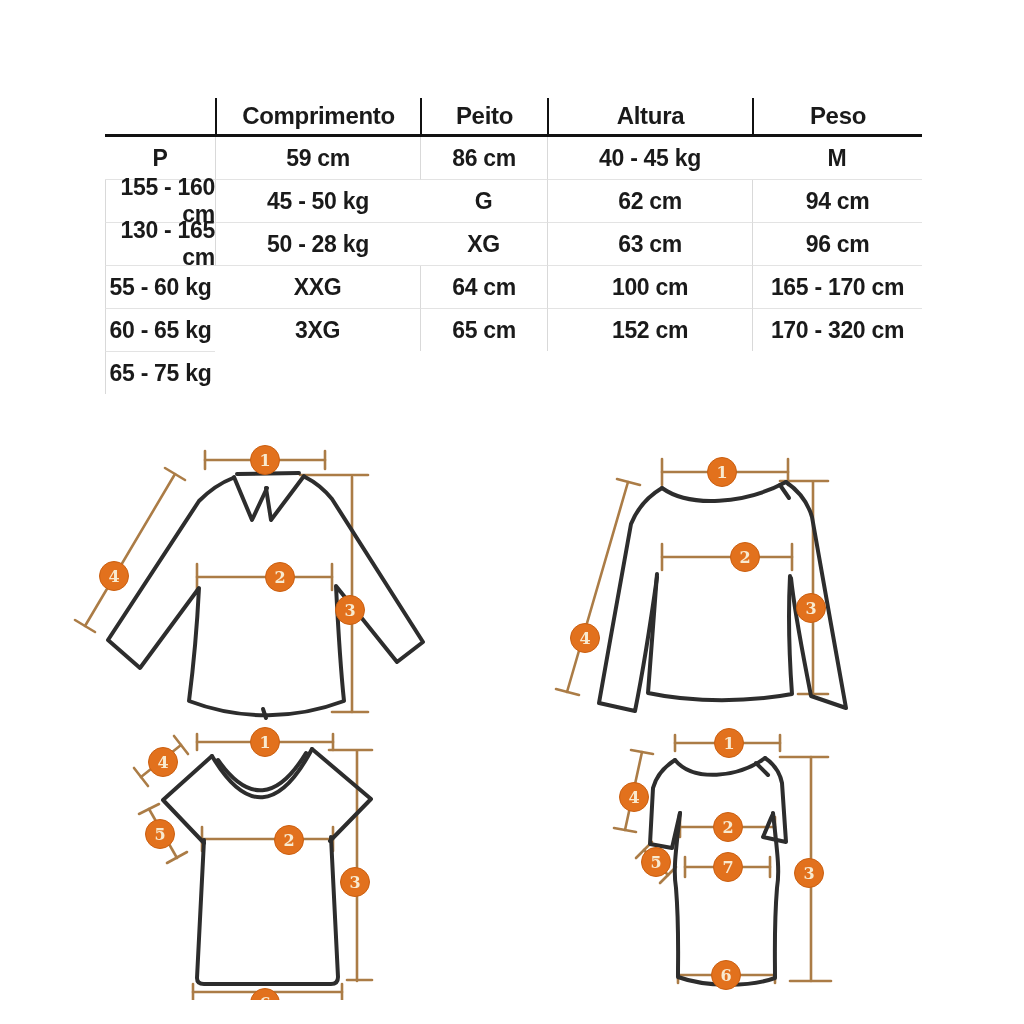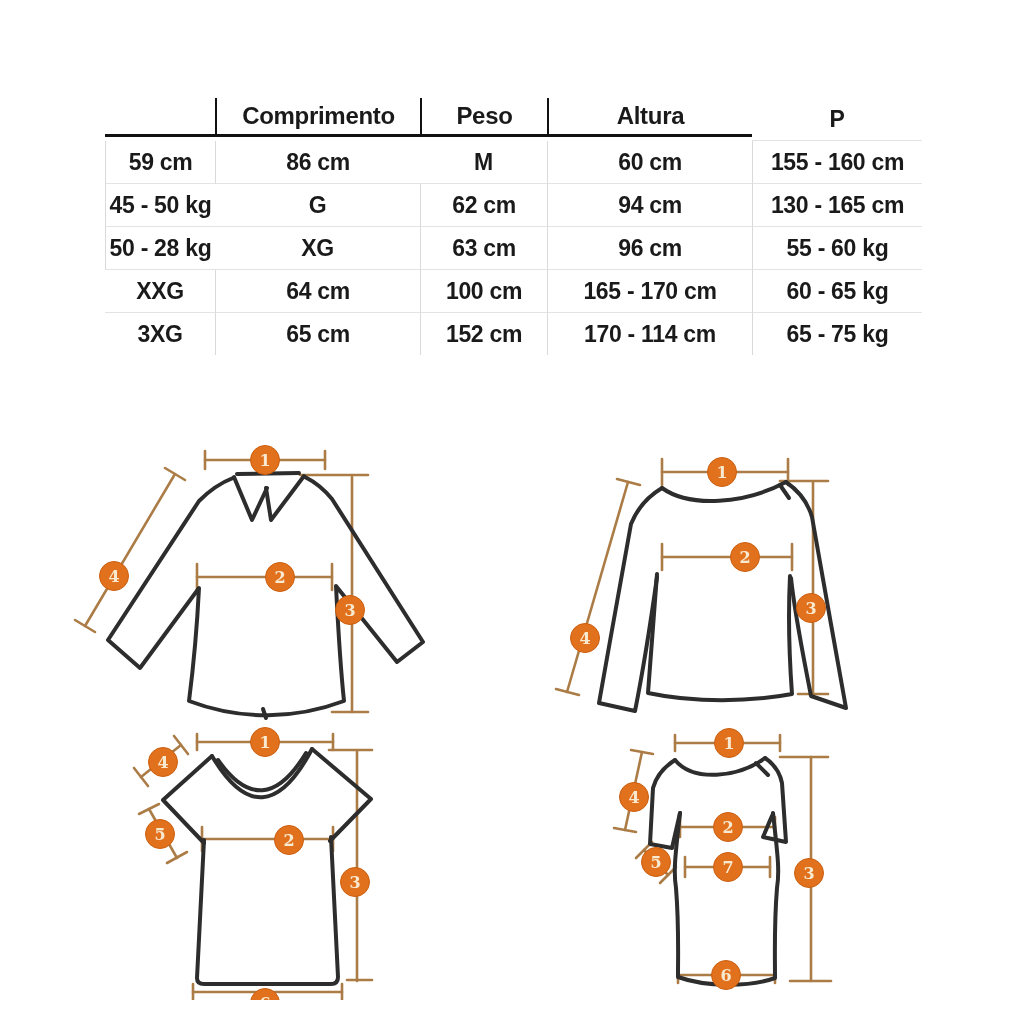--- a/index.html
+++ b/index.html
@@ -28,48 +28,49 @@
           transform:translate(-50%,-50%);}
 </style>
 </head>
 <body>
 
 <div class="page">
 
   <div class="size-table">
     <div class="cell th"></div>
     <div class="cell th vline-dark">Comprimento</div>
+    <div class="cell th vline-dark">Peito</div>
+    <div class="cell th vline-dark">Altura</div>
     <div class="cell th vline-dark">Peso</div>
-    <div class="cell th vline-dark">Altura</div>
 
   <div class="cell hline">P</div>
       <div class="cell vline hline">59 cm</div>
       <div class="cell vline hline">86 cm</div>
+      <div class="cell vline hline">40 - 45 kg</div>
       <div class="cell hline">M</div>
-      <div class="cell vline hline">60 cm</div>
       <div class="cell vline hline">155 - 160 cm</div>
       <div class="cell vline hline">45 - 50 kg</div>
       <div class="cell hline">G</div>
       <div class="cell vline hline">62 cm</div>
       <div class="cell vline hline">94 cm</div>
       <div class="cell vline hline">130 - 165 cm</div>
       <div class="cell vline hline">50 - 28 kg</div>
       <div class="cell hline">XG</div>
       <div class="cell vline hline">63 cm</div>
       <div class="cell vline hline">96 cm</div>
       <div class="cell vline hline">55 - 60 kg</div>
       <div class="cell hline">XXG</div>
       <div class="cell vline hline">64 cm</div>
       <div class="cell vline hline">100 cm</div>
       <div class="cell vline hline">165 - 170 cm</div>
       <div class="cell vline hline">60 - 65 kg</div>
       <div class="cell">3XG</div>
       <div class="cell vline">65 cm</div>
       <div class="cell vline">152 cm</div>
-      <div class="cell vline">170 - 114 cm</div>
+      <div class="cell vline">170 - 320 cm</div>
       <div class="cell vline">65 - 75 kg</div>
     </div>
 
   <div class="diagram" style="left:60px;top:430px;width:400px;height:300px;">
     <svg width="400" height="300" viewBox="0 0 400 300">
       <g class="measure">
         <line x1="145" y1="30" x2="265" y2="30"></line>
           <line x1="145" y1="21" x2="145" y2="39"></line>
           <line x1="265" y1="21" x2="265" y2="39"></line>
         <line x1="115" y1="44" x2="25" y2="196"></line>

